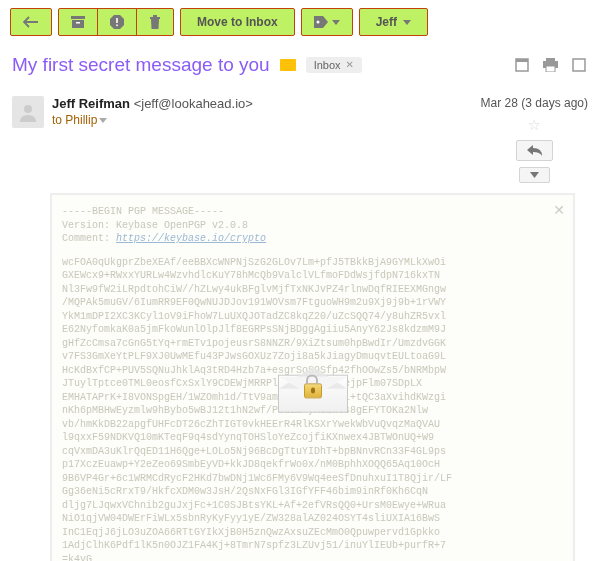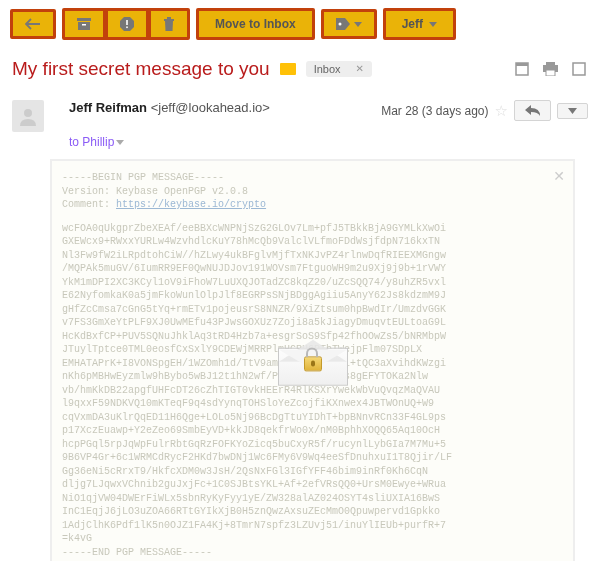--- a/index.html
+++ b/index.html
@@ -1,46 +1,46 @@
 <!DOCTYPE html>
 <html><head>
   <meta charset="utf-8">
   <style>
     * { box-sizing: border-box; margin: 0; padding: 0; }
     body { font-family: Arial, sans-serif; background: #fff; width: 600px; font-size: 13px; color: #222; }
     
     .toolbar { display: flex; gap: 6px; padding: 8px 10px; align-items: center; }
-    .tb-btn { background: #eab308; border: 3px solid #c2410c; border-radius: 2px; padding: 6px 12px; display: flex; align-items: center; justify-content: center; min-height: 28px; cursor: pointer; color: #555; }
+    .tb-btn { background: #bef264; border: 1px solid #c2410c; border-radius: 2px; padding: 6px 12px; display: flex; align-items: center; justify-content: center; min-height: 28px; cursor: pointer; color: #555; }
     .tb-btn.wide { padding: 6px 16px; font-size: 12px; font-weight: bold; color: #555; }
     .tb-group { display: flex; }
     .tb-group .tb-btn { border-radius: 0; margin-left: -1px; }
     .tb-group .tb-btn:first-child { border-radius: 2px 0 0 2px; margin-left: 0; }
     .tb-group .tb-btn:last-child { border-radius: 0 2px 2px 0; }
     
     .subject-row { display: flex; align-items: center; padding: 10px 12px 14px; gap: 10px; }
-    .subject { font-size: 19px; font-weight: normal; color: #b91c1c; }
+    .subject { font-size: 19px; font-weight: normal; color: #8b5cf6; }
     .folder-dot { width: 16px; height: 12px; background: #FFC107; border-radius: 1px; }
-    .label-pill { background: #eee; border-radius: 3px; padding: 2px 8px; font-size: 11px; color: #666; display: flex; align-items: flex-start; gap: 15px; }
+    .label-pill { background: #eee; border-radius: 3px; padding: 2px 8px; font-size: 11px; color: #666; display: flex; align-items: flex-start; gap: 5px; }
     .label-x { color: #999; font-size: 10px; cursor: pointer; }
     .spacer { flex: 1; }
     .subj-action { color: #aaa; padding: 2px; cursor: pointer; }
     
-    .msg-header { display: flex; padding: 6px 12px 10px; gap: 25px; align-items: flex-start; }
+    .msg-header { display: flex; padding: 6px 12px 10px; gap: 8px; align-items: flex-start; }
     .avatar { width: 32px; height: 32px; background: #e5e5e5; display: flex; align-items: center; justify-content: center; color: #bbb; border-radius: 2px; }
     .from-block { flex: 0 0 auto; }
     .from-name { font-weight: bold; font-size: 13px; }
     .from-email { color: #555; font-size: 13px; }
-    .to-line { font-size: 12px; color: #8b5cf6; margin-top: 20px; display: flex; align-items: center; gap: 2px; cursor: pointer; }
-    .date-block { margin-left: auto; font-size: 12px; color: #555; display: flex; align-items: center; gap: 6px; }
+    .to-line { font-size: 12px; color: #a16207; margin-top: 2px; display: flex; align-items: center; gap: 2px; cursor: pointer; }
+    .date-block { margin-left: auto; font-size: 12px; color: #555; display: flex; align-items: center; gap: 6px; flex-direction: column; }
     .star { color: #ddd; font-size: 15px; cursor: pointer; }
     .hdr-btn { background: #f5f5f5; border: 1px solid #d4d4d4; border-radius: 2px; padding: 4px 10px; color: #555; cursor: pointer; }
     
     .pgp-box { margin: 0 25px 15px 50px; border: 2px solid #eee; padding: 10px; background: #fdfdf9; position: relative; font-family: "Courier New", monospace; font-size: 10px; line-height: 1.35; color: #c8c8bb; word-break: break-all; }
     .pgp-close { position: absolute; top: 6px; right: 8px; color: #ccc; font-size: 14px; cursor: pointer; font-family: Arial; }
-    .pgp-box a { color: #9cb8d4; text-decoration: underline; }
+    .pgp-box a { color: #9cb8d4; text-decoration: underline; font-style: italic; }
     
     .lock-overlay { position: absolute; top: 50%; left: 50%; transform: translate(-50%, -55%); pointer-events: none; }
     .envelope { width: 70px; height: 46px; position: relative; }
     .env-body { position: absolute; bottom: 0; width: 70px; height: 38px; background: linear-gradient(#fdfdfd, #f0f0f0); border: 1px solid #c9c9c9; }
     .env-flap { position: absolute; top: 0; left: 50%; transform: translateX(-50%); width: 0; height: 0; border-left: 34px solid transparent; border-right: 34px solid transparent; border-bottom: 22px solid #e6e6e6; opacity: .85; }
     .env-flap2 { position: absolute; top: 10px; left: 50%; transform: translateX(-50%); width: 0; height: 0; border-left: 34px solid transparent; border-right: 34px solid transparent; border-top: 20px solid #f5f5f5; }
     .padlock { position: absolute; top: 50%; left: 50%; transform: translate(-50%, -42%); }
     .padlock-body { width: 18px; height: 15px; background: linear-gradient(#f5d774, #e0b33a); border-radius: 2px; border: 1px solid #c49a2a; }
     .padlock-sh { width: 12px; height: 10px; border: 2px solid #b8b8b8; border-bottom: none; border-radius: 7px 7px 0 0; position: absolute; top: -9px; left: 2px; }
     .padlock-hole { width: 4px; height: 6px; background: #9a7518; border-radius: 2px; position: absolute; top: 4px; left: 7px; }
@@ -175,21 +175,20 @@
       <div>gHfZcCmsa7cGnG5tYq+rmETv1pojeusrS8NNZR/9XiZtsum0hpBwdIr/UmzdvGGK</div>
       <div>v7FS3GmXeYtPLF9XJ0UwMEfu43PJwsGOXUz7Zoji8a5kJiagyDmuqvtEULtoaG9L</div>
       <div>HcKdBxfCP+PUV5SQNuJhklAq3tRD4Hzb7a+esgrSoS9Sfp42fhOOwZs5/bNRMbpW</div>
       <div>JTuylTptce0TML0eosfCxSxlY9CDEWjMRRPlmHCRH6RTbTWejpFlm07SDpLX</div>
       <div>EMHATAPrK+I8VONSpgEH/1WZOmh1d/TtV9amcJb+ZvdOy1KL+tQC3aXvihdKWzgi</div>
       <div>nKh6pMBHwEyzmlw9hBybo5wBJ12t1hN2wf/PsdLm+yH55kvs8gEFYTOKa2Nlw</div>
       <div>vb/hmKkDB22apgfUHFcDT26cZhTIGT0vkHEErR4RlKSXrYwekWbVuQvqzMaQVAU</div>
       <div>l9qxxF59NDKVQ10mKTeqF9q4sdYynqTOHSloYeZcojfiKXnwex4JBTWOnUQ+W9</div>
       <div>cqVxmDA3uKlrQqED11H6Qge+LOLo5Nj96BcDgTtuYIDhT+bpBNnvRCn33F4GL9ps</div>
       <div>p17XczEuawp+Y2eZeo69SmbEyVD+kkJD8qekfrWo0x/nM0BphhXOQQ65Aq10OcH</div>
-      <div>hcpPGql5rpJqWpFulrRbtGqRzFOFKYoZicq5buCxyR5f/rucynlLybGIa7M7Mu+5</div>
       <div>9B6VP4Gr+6c1WRMCdRycF2HKd7bwDNj1Wc6FMy6V9Wq4eeSfDnuhxuI1T8Qjir/LF</div>
       <div>Gg36eNi5cRrxT9/HkfcXDM0w3JsH/2QsNxFGl3IGfYFF46bim9inRf0Kh6CqN</div>
       <div>dljg7LJqwxVChnib2guJxjFc+1C0SJBtsYKL+Af+2efVRsQQ0+UrsM0Ewye+WRua</div>
       <div>NiO1qjVW04DWErFiWLx5sbnRyKyFyy1yE/ZW328alAZ024OSYT4sliUXIA16BwS</div>
       <div>InC1EqjJ6jLO3uZOA66RTtGYIkXjB0H5znQwzAxsuZEcMmO0Qpuwpervd1Gpkko</div>
       <div>1AdjClhK6Pdf1lK5n0OJZ1FA4Kj+8TmrN7spfz3LZUvj51/inuYlIEUb+purfR+7</div>
       <div>=k4vG</div>
     </div>
   <div>-----END PGP MESSAGE-----</div>
 

